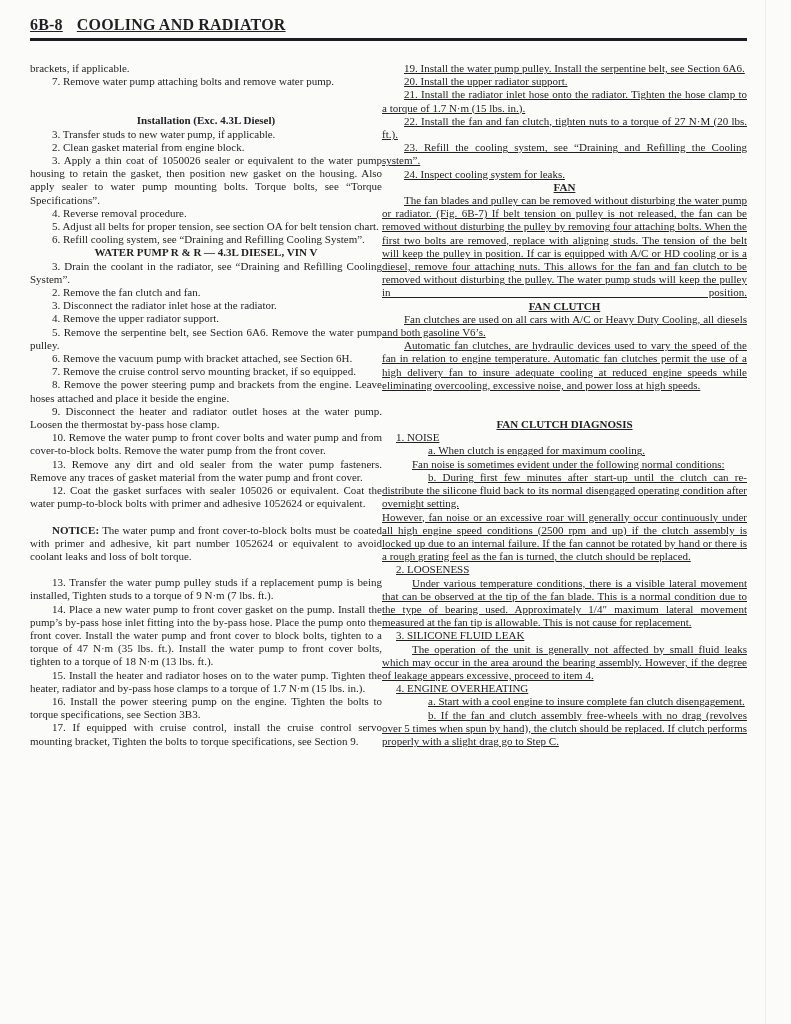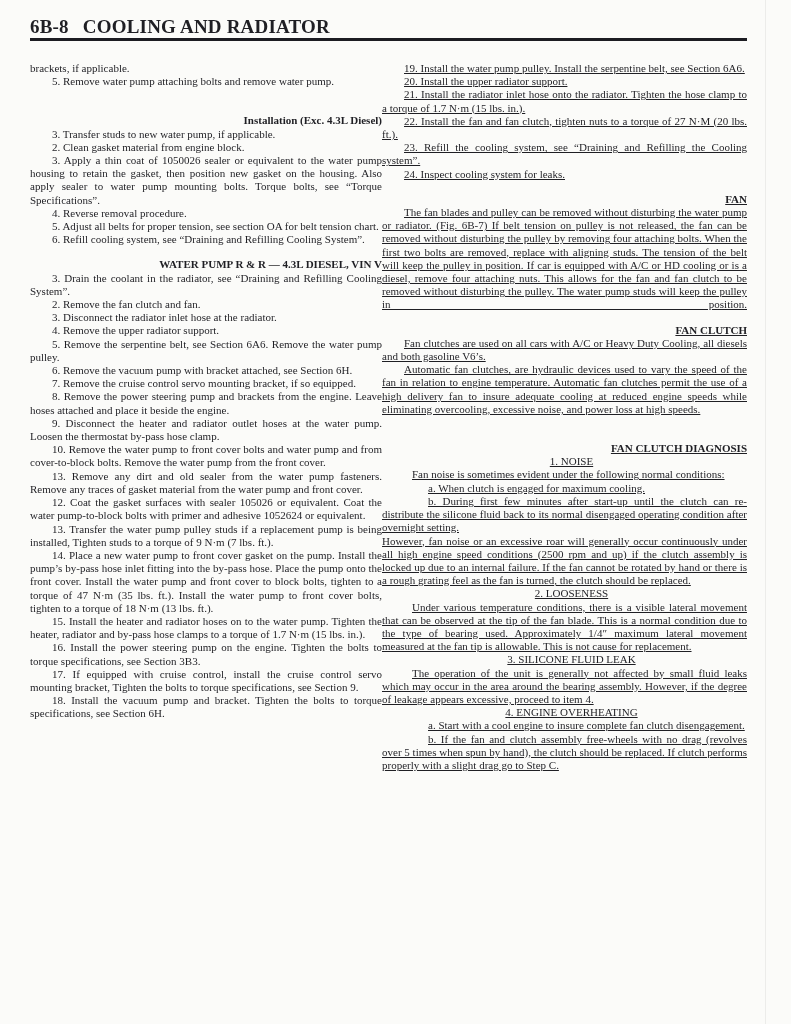--- a/index.html
+++ b/index.html
@@ -11,102 +11,103 @@
     position: relative;
     overflow: hidden;
   }
   .page { position: absolute; inset: 0; }
   .scan-edge {
     position: absolute; right: 25px; top: 0; bottom: 0; width: 1px;
     background: rgba(60,60,70,0.08);
   }
   .header {
     position: absolute; left: 30px; top: 16px; width: 717px;
-    font-weight: bold; font-size: 19px; letter-spacing: 0.2px;
+    font-weight: bold; font-size: 16px; letter-spacing: 0.2px;
     white-space: nowrap;
+    text-decoration: underline;
   }
   .header .code { margin-right: 14px; }
   .rule {
     position: absolute; left: 30px; top: 38px; width: 717px; height: 3px;
     background: #1c1c22;
   }
   .content {
     position: absolute; left: 30px; top: 62px; width: 727px;
     display: flex; 
     font-size: 11px; line-height: 13.2px;
   }
   .col { text-align: justify; }
   .col.left  { width: 352px; }
   .col.right { width: 365px; text-decoration: underline; }
   p.b { margin: 0; text-align: justify; text-indent: 22px; }
   p.flush { text-indent: 0; }
   p.ind2 { text-indent: 30px; }
   p.sub { text-indent: 46px; }
-  p.item { text-indent: 14px; text-align: center; }
-  p.h { font-weight: bold; text-indent: 0; text-align: right; }
+  p.item { text-indent: 14px; text-align: left; }
+  p.h { font-weight: bold; text-indent: 0; text-align: center; }
   p.jl { text-align-last: justify; }
   p.notice { margin-top: 13px; margin-bottom: 13px; }
   p.gap-lg { margin-top: 26px; }
-  p.gap-md { margin-top: 12px; }
+  p.gap-md { margin-top: 0; }
 </style>
 </head>
 <body>
 
 <div class="page">
   <div class="header">
     <span class="code">6B-8</span><span>COOLING AND RADIATOR</span>
   </div>
   <div class="rule"></div>
   <div class="content">
     <div class="col left" id="col-left">
         <p class="b flush">brackets, if applicable.</p>
-        <p class="b">5. Remove water pump attaching bolts and remove water pump.</p>
+        <p class="b">7. Remove water pump attaching bolts and remove water pump.</p>
         <p class="b h gap-lg">Installation (Exc. 4.3L Diesel)</p>
         <p class="b">3. Transfer studs to new water pump, if applicable.</p>
         <p class="b">2. Clean gasket material from engine block.</p>
         <p class="b">3. Apply a thin coat of 1050026 sealer or equivalent to the water pump housing to retain the gasket, then position new gasket on the housing. Also apply sealer to water pump mounting bolts. Torque bolts, see “Torque Specifications”.</p>
         <p class="b">4. Reverse removal procedure.</p>
         <p class="b">5. Adjust all belts for proper tension, see section OA for belt tension chart.</p>
         <p class="b">6. Refill cooling system, see “Draining and Refilling Cooling System”.</p>
         <p class="b h gap-md">WATER PUMP R &amp; R — 4.3L DIESEL, VIN V</p>
         <p class="b">3. Drain the coolant in the radiator, see “Draining and Refilling Cooling System”.</p>
         <p class="b">2. Remove the fan clutch and fan.</p>
         <p class="b">3. Disconnect the radiator inlet hose at the radiator.</p>
         <p class="b">4. Remove the upper radiator support.</p>
         <p class="b">5. Remove the serpentine belt, see Section 6A6. Remove the water pump pulley.</p>
         <p class="b">6. Remove the vacuum pump with bracket attached, see Section 6H.</p>
         <p class="b">7. Remove the cruise control servo mounting bracket, if so equipped.</p>
         <p class="b">8. Remove the power steering pump and brackets from the engine. Leave hoses attached and place it beside the engine.</p>
         <p class="b">9. Disconnect the heater and radiator outlet hoses at the water pump. Loosen the thermostat by-pass hose clamp.</p>
         <p class="b">10. Remove the water pump to front cover bolts and water pump and from cover-to-block bolts. Remove the water pump from the front cover.</p>
         <p class="b">13. Remove any dirt and old sealer from the water pump fasteners. Remove any traces of gasket material from the water pump and front cover.</p>
         <p class="b">12. Coat the gasket surfaces with sealer 105026 or equivalent. Coat the water pump-to-block bolts with primer and adhesive 1052624 or equivalent.</p>
+        <p class="b notice"><b>NOTICE:</b> The water pump and front cover-to-block bolts must be coated with primer and adhesive, kit part number 1052624 or equivalent to avoid coolant leaks and loss of bolt torque.</p>
         <p class="b">13. Transfer the water pump pulley studs if a replacement pump is being installed, Tighten studs to a torque of 9 N·m (7 lbs. ft.).</p>
         <p class="b">14. Place a new water pump to front cover gasket on the pump. Install the pump’s by-pass hose inlet fitting into the by-pass hose. Place the pump onto the front cover. Install the water pump and front cover to block bolts, tighten to a torque of 47 N·m (35 lbs. ft.). Install the water pump to front cover bolts, tighten to a torque of 18 N·m (13 lbs. ft.).</p>
         <p class="b">15. Install the heater and radiator hoses on to the water pump. Tighten the heater, radiator and by-pass hose clamps to a torque of 1.7 N·m (15 lbs. in.).</p>
         <p class="b">16. Install the power steering pump on the engine. Tighten the bolts to torque specifications, see Section 3B3.</p>
         <p class="b">17. If equipped with cruise control, install the cruise control servo mounting bracket, Tighten the bolts to torque specifications, see Section 9.</p>
-        <p class="b">18. Install the vacuum pump and bracket. Tighten the bolts to torque specifications, see Section 6H.</p>
       </div>
     <div class="col right" id="col-right">
         <p class="b">19. Install the water pump pulley. Install the serpentine belt, see Section 6A6.</p>
         <p class="b">20. Install the upper radiator support.</p>
         <p class="b">21. Install the radiator inlet hose onto the radiator. Tighten the hose clamp to a torque of 1.7 N·m (15 lbs. in.).</p>
         <p class="b">22. Install the fan and fan clutch, tighten nuts to a torque of 27 N·M (20 lbs. ft.).</p>
         <p class="b">23. Refill the cooling system, see “Draining and Refilling the Cooling system”.</p>
         <p class="b">24. Inspect cooling system for leaks.</p>
         <p class="b h gap-md">FAN</p>
         <p class="b jl">The fan blades and pulley can be removed without disturbing the water pump or radiator. (Fig. 6B-7) If belt tension on pulley is not released, the fan can be removed without disturbing the pulley by removing four attaching bolts. When the first two bolts are removed, replace with aligning studs. The tension of the belt will keep the pulley in position. If car is equipped with A/C or HD cooling or is a diesel, remove four attaching nuts. This allows for the fan and fan clutch to be removed without disturbing the pulley. The water pump studs will keep the pulley in position.</p>
         <p class="b h gap-md">FAN CLUTCH</p>
         <p class="b">Fan clutches are used on all cars with A/C or Heavy Duty Cooling, all diesels and both gasoline V6’s.</p>
         <p class="b">Automatic fan clutches, are hydraulic devices used to vary the speed of the fan in relation to engine temperature. Automatic fan clutches permit the use of a high delivery fan to insure adequate cooling at reduced engine speeds while eliminating overcooling, excessive noise, and power loss at high speeds.</p>
         <p class="b h gap-lg">FAN CLUTCH DIAGNOSIS</p>
         <p class="b item">1. NOISE</p>
+        <p class="b sub">a. When clutch is engaged for maximum cooling.</p>
         <p class="b ind2">Fan noise is sometimes evident under the following normal conditions:</p>
-        <p class="b sub">a. When clutch is engaged for maximum cooling.</p>
         <p class="b sub">b. During first few minutes after start-up until the clutch can re-distribute the silicone fluid back to its normal disengaged operating condition after overnight setting.</p>
         <p class="b flush">However, fan noise or an excessive roar will generally occur continuously under all high engine speed conditions (2500 rpm and up) if the clutch assembly is locked up due to an internal failure. If the fan cannot be rotated by hand or there is a rough grating feel as the fan is turned, the clutch should be replaced.</p>
         <p class="b item">2. LOOSENESS</p>
         <p class="b ind2">Under various temperature conditions, there is a visible lateral movement that can be observed at the tip of the fan blade. This is a normal condition due to the type of bearing used. Approximately 1/4″ maximum lateral movement measured at the fan tip is allowable. This is not cause for replacement.</p>
         <p class="b item">3. SILICONE FLUID LEAK</p>
         <p class="b ind2">The operation of the unit is generally not affected by small fluid leaks which may occur in the area around the bearing assembly. However, if the degree of leakage appears excessive, proceed to item 4.</p>
         <p class="b item">4. ENGINE OVERHEATING</p>
         <p class="b sub">a. Start with a cool engine to insure complete fan clutch disengagement.</p>
         <p class="b sub">b. If the fan and clutch assembly free-wheels with no drag (revolves over 5 times when spun by hand), the clutch should be replaced. If clutch performs properly with a slight drag go to Step C.</p>
       </div>

